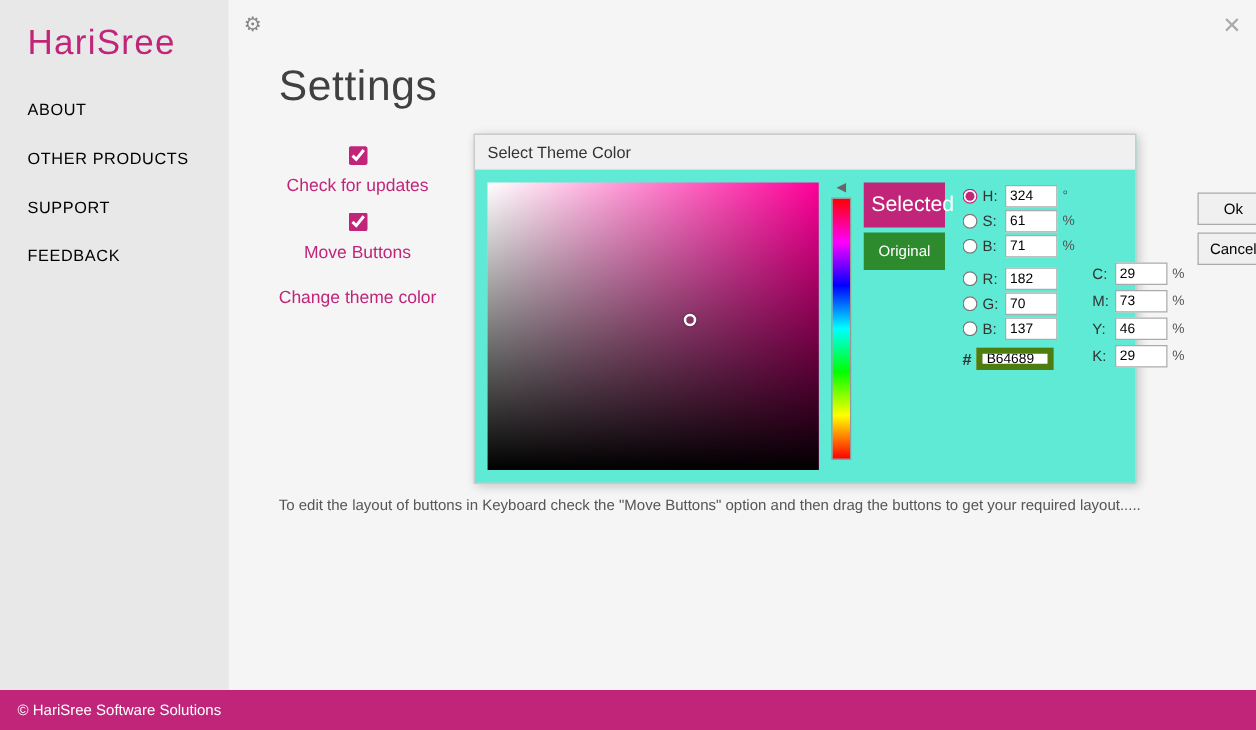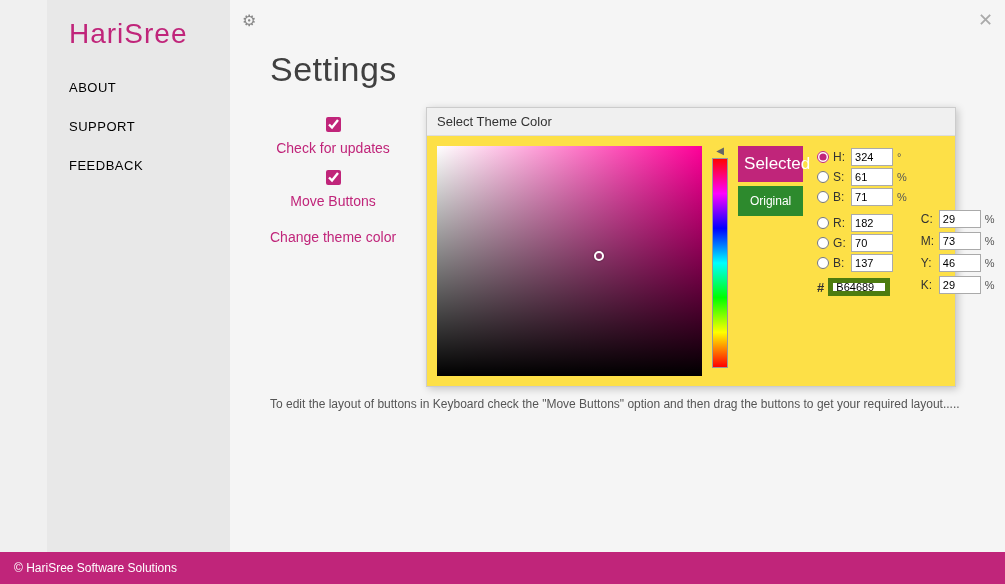--- a/index.html
+++ b/index.html
@@ -1,18 +1,18 @@
 <!DOCTYPE html>
 <html><head>
   <meta charset="utf-8">
   <style>
     * { box-sizing: border-box; margin: 0; padding: 0; }
     body { font-family: 'Segoe UI', Arial, sans-serif; background: #f0f0f0; width: 1005px; height: 584px; overflow: hidden; display: flex; flex-direction: column; }
 
-    .app-container { display: flex; flex: 1; overflow: hidden; padding-left: 47px; }
+    .app-container { display: flex; flex: 1; overflow: hidden; }
 
     
     .sidebar { width: 183px; background: #e8e8e8; display: flex; flex-direction: column; flex-shrink: 0; }
     .sidebar-title { color: #c0257a; font-size: 28px; font-weight: 300; padding: 18px 18px 18px 22px; letter-spacing: 1px; }
     .sidebar-item { padding: 12px 18px 12px 22px; font-size: 13px; color: #000000; cursor: pointer; letter-spacing: 0.5px; font-weight: 500; }
     .sidebar-item.active { background: #c0257a; color: white; }
 
     
     .main-content { flex: 1; background: #f5f5f5; display: flex; flex-direction: column; position: relative; }
 
@@ -26,21 +26,21 @@
 
     .settings-body { display: flex; gap: 30px; }
 
     .settings-left { display: flex; flex-direction: column; gap: 14px; padding-top: 10px; }
     .checkbox-row { display: flex; align-items: center; gap: 8px; flex-direction: column; }
     .checkbox-row input[type="checkbox"] { accent-color: #c0257a; width: 15px; height: 15px; cursor: pointer; }
     .checkbox-label { color: #c0257a; font-size: 14px; }
     .theme-color-link { color: #c0257a; font-size: 14px; cursor: pointer; margin-top: 6px; }
 
     
-    .color-picker-dialog { background: #fde047; border: 1px solid #ccc; box-shadow: 2px 2px 8px rgba(0,0,0,0.2); width: 530px; flex-shrink: 0; }
+    .color-picker-dialog { background: #5eead4; border: 1px solid #ccc; box-shadow: 2px 2px 8px rgba(0,0,0,0.2); width: 530px; flex-shrink: 0; }
     .dialog-title-bar { background: #f0f0f0; border-bottom: 1px solid #ddd; padding: 6px 10px; font-size: 13px; color: #333; }
 
     .dialog-body { display: flex; padding: 10px; gap: 8px; }
 
     
     .gradient-picker { width: 265px; height: 230px; position: relative; cursor: crosshair; flex-shrink: 0; }
     .gradient-sat { width: 100%; height: 100%; background: linear-gradient(to right, white, hsl(324, 100%, 50%)); position: absolute; top: 0; left: 0; }
     .gradient-val { width: 100%; height: 100%; background: linear-gradient(to bottom, transparent, black); position: absolute; top: 0; left: 0; }
     .picker-circle { width: 10px; height: 10px; border-radius: 50%; border: 2px solid white; position: absolute; left: 162px; top: 110px; transform: translate(-50%, -50%); box-shadow: 0 0 2px rgba(0,0,0,0.5); pointer-events: none; }
 
@@ -84,20 +84,21 @@
     .dialog-top-row { display: flex; gap: 6px; }
   </style>
 </head>
 <body>
 
 <div class="app-container">
 
   <div class="sidebar">
     <div class="sidebar-title">HariSree</div>
     <div class="sidebar-item">ABOUT</div>
+    <div class="sidebar-item">OTHER PRODUCTS</div>
     <div class="sidebar-item">SUPPORT</div>
     <div class="sidebar-item">FEEDBACK</div>
   </div>
 
   <div class="main-content">
     <div class="top-bar">
       <span class="gear-icon">⚙</span>
       <span class="close-icon">✕</span>
     </div>
 

